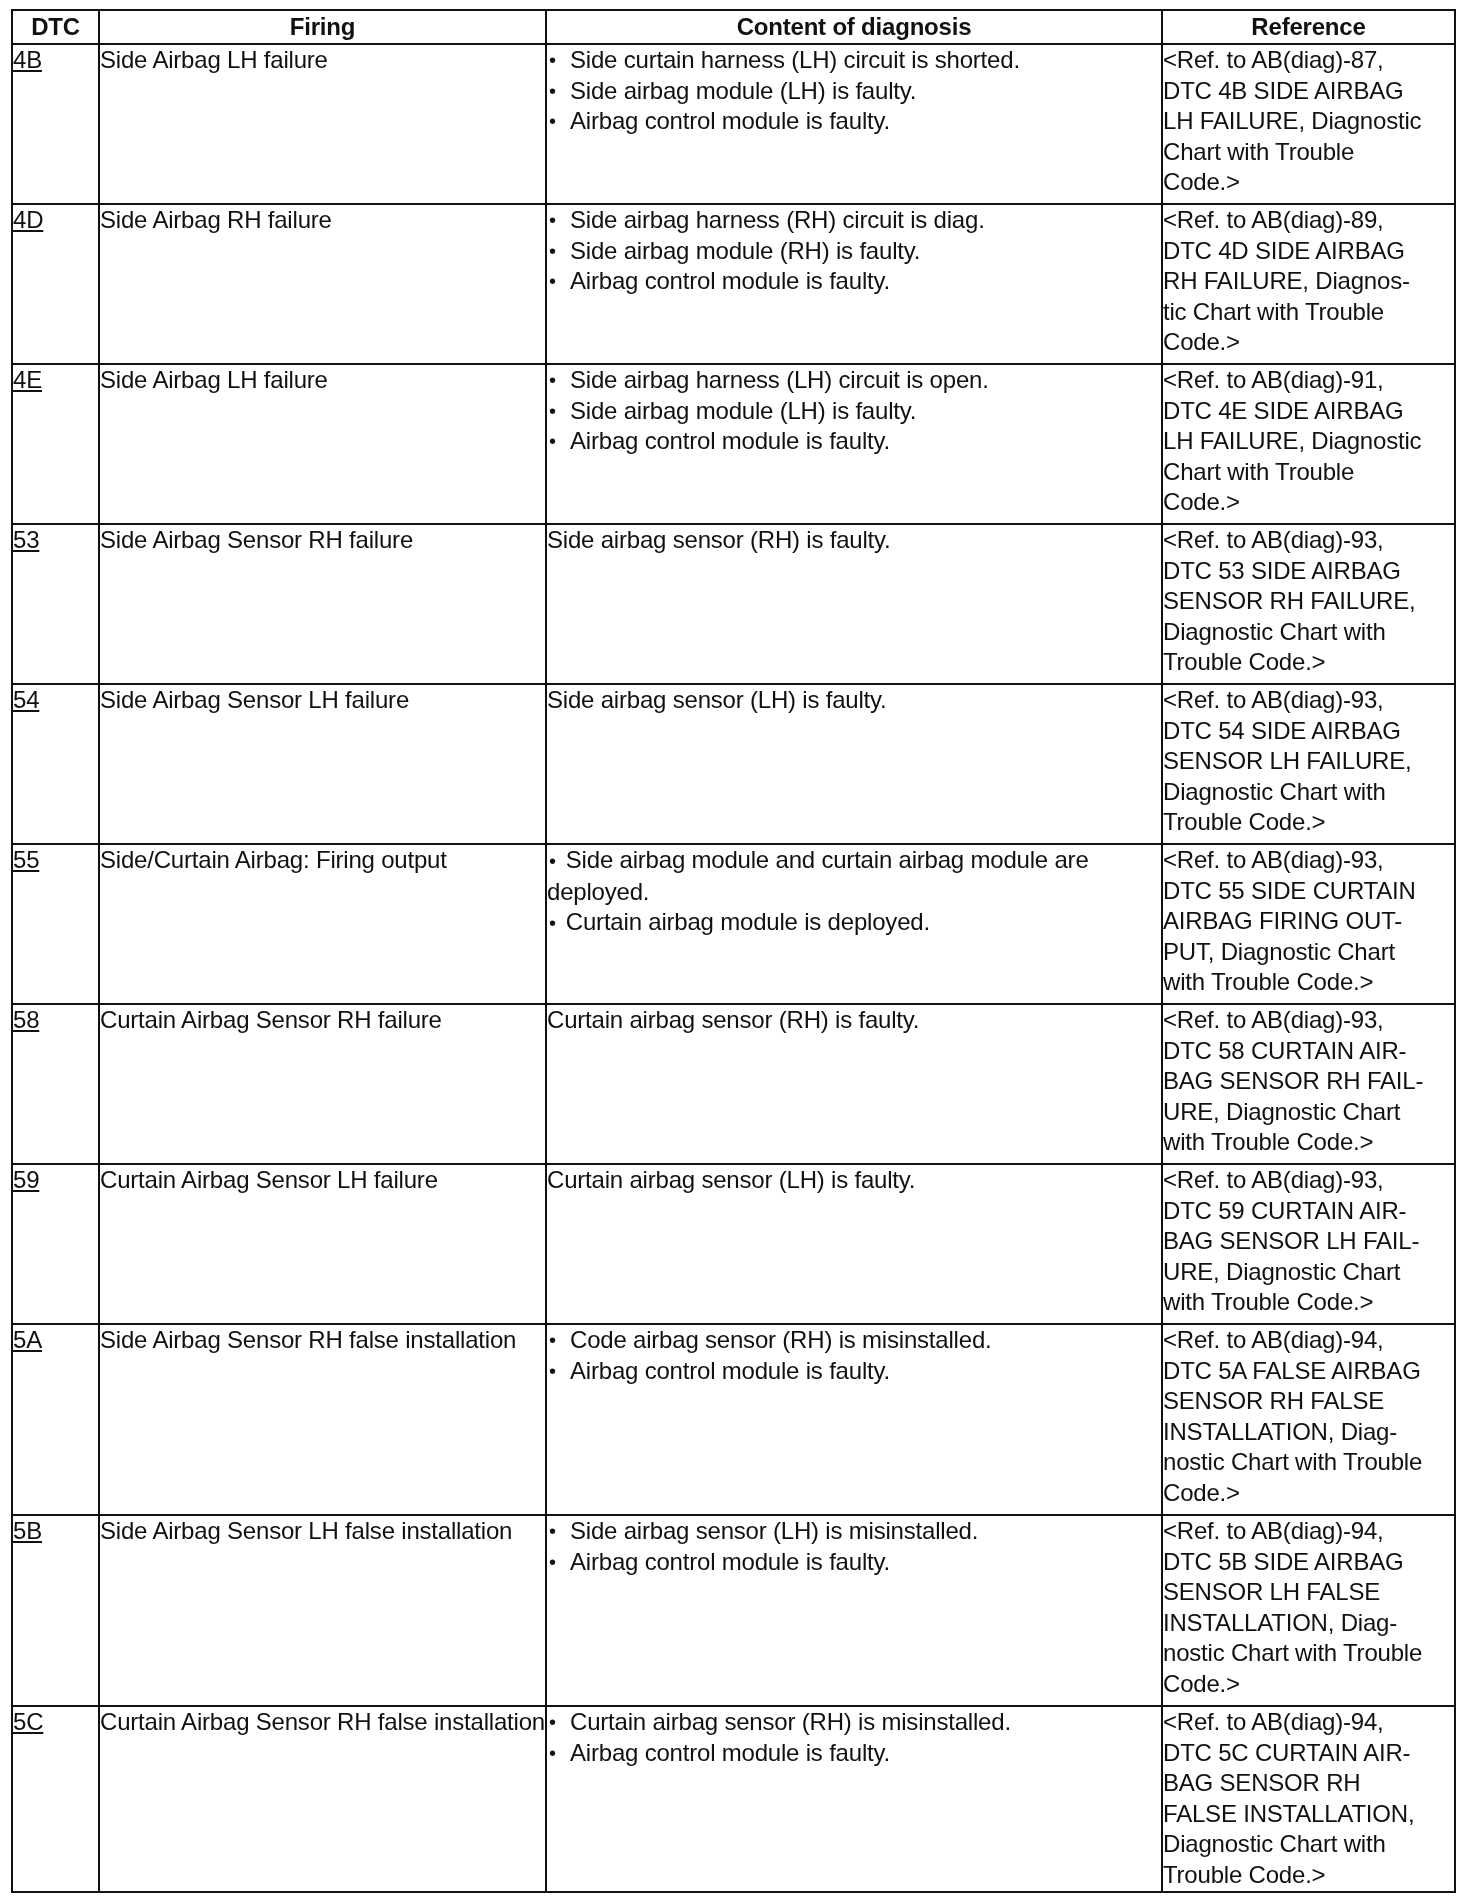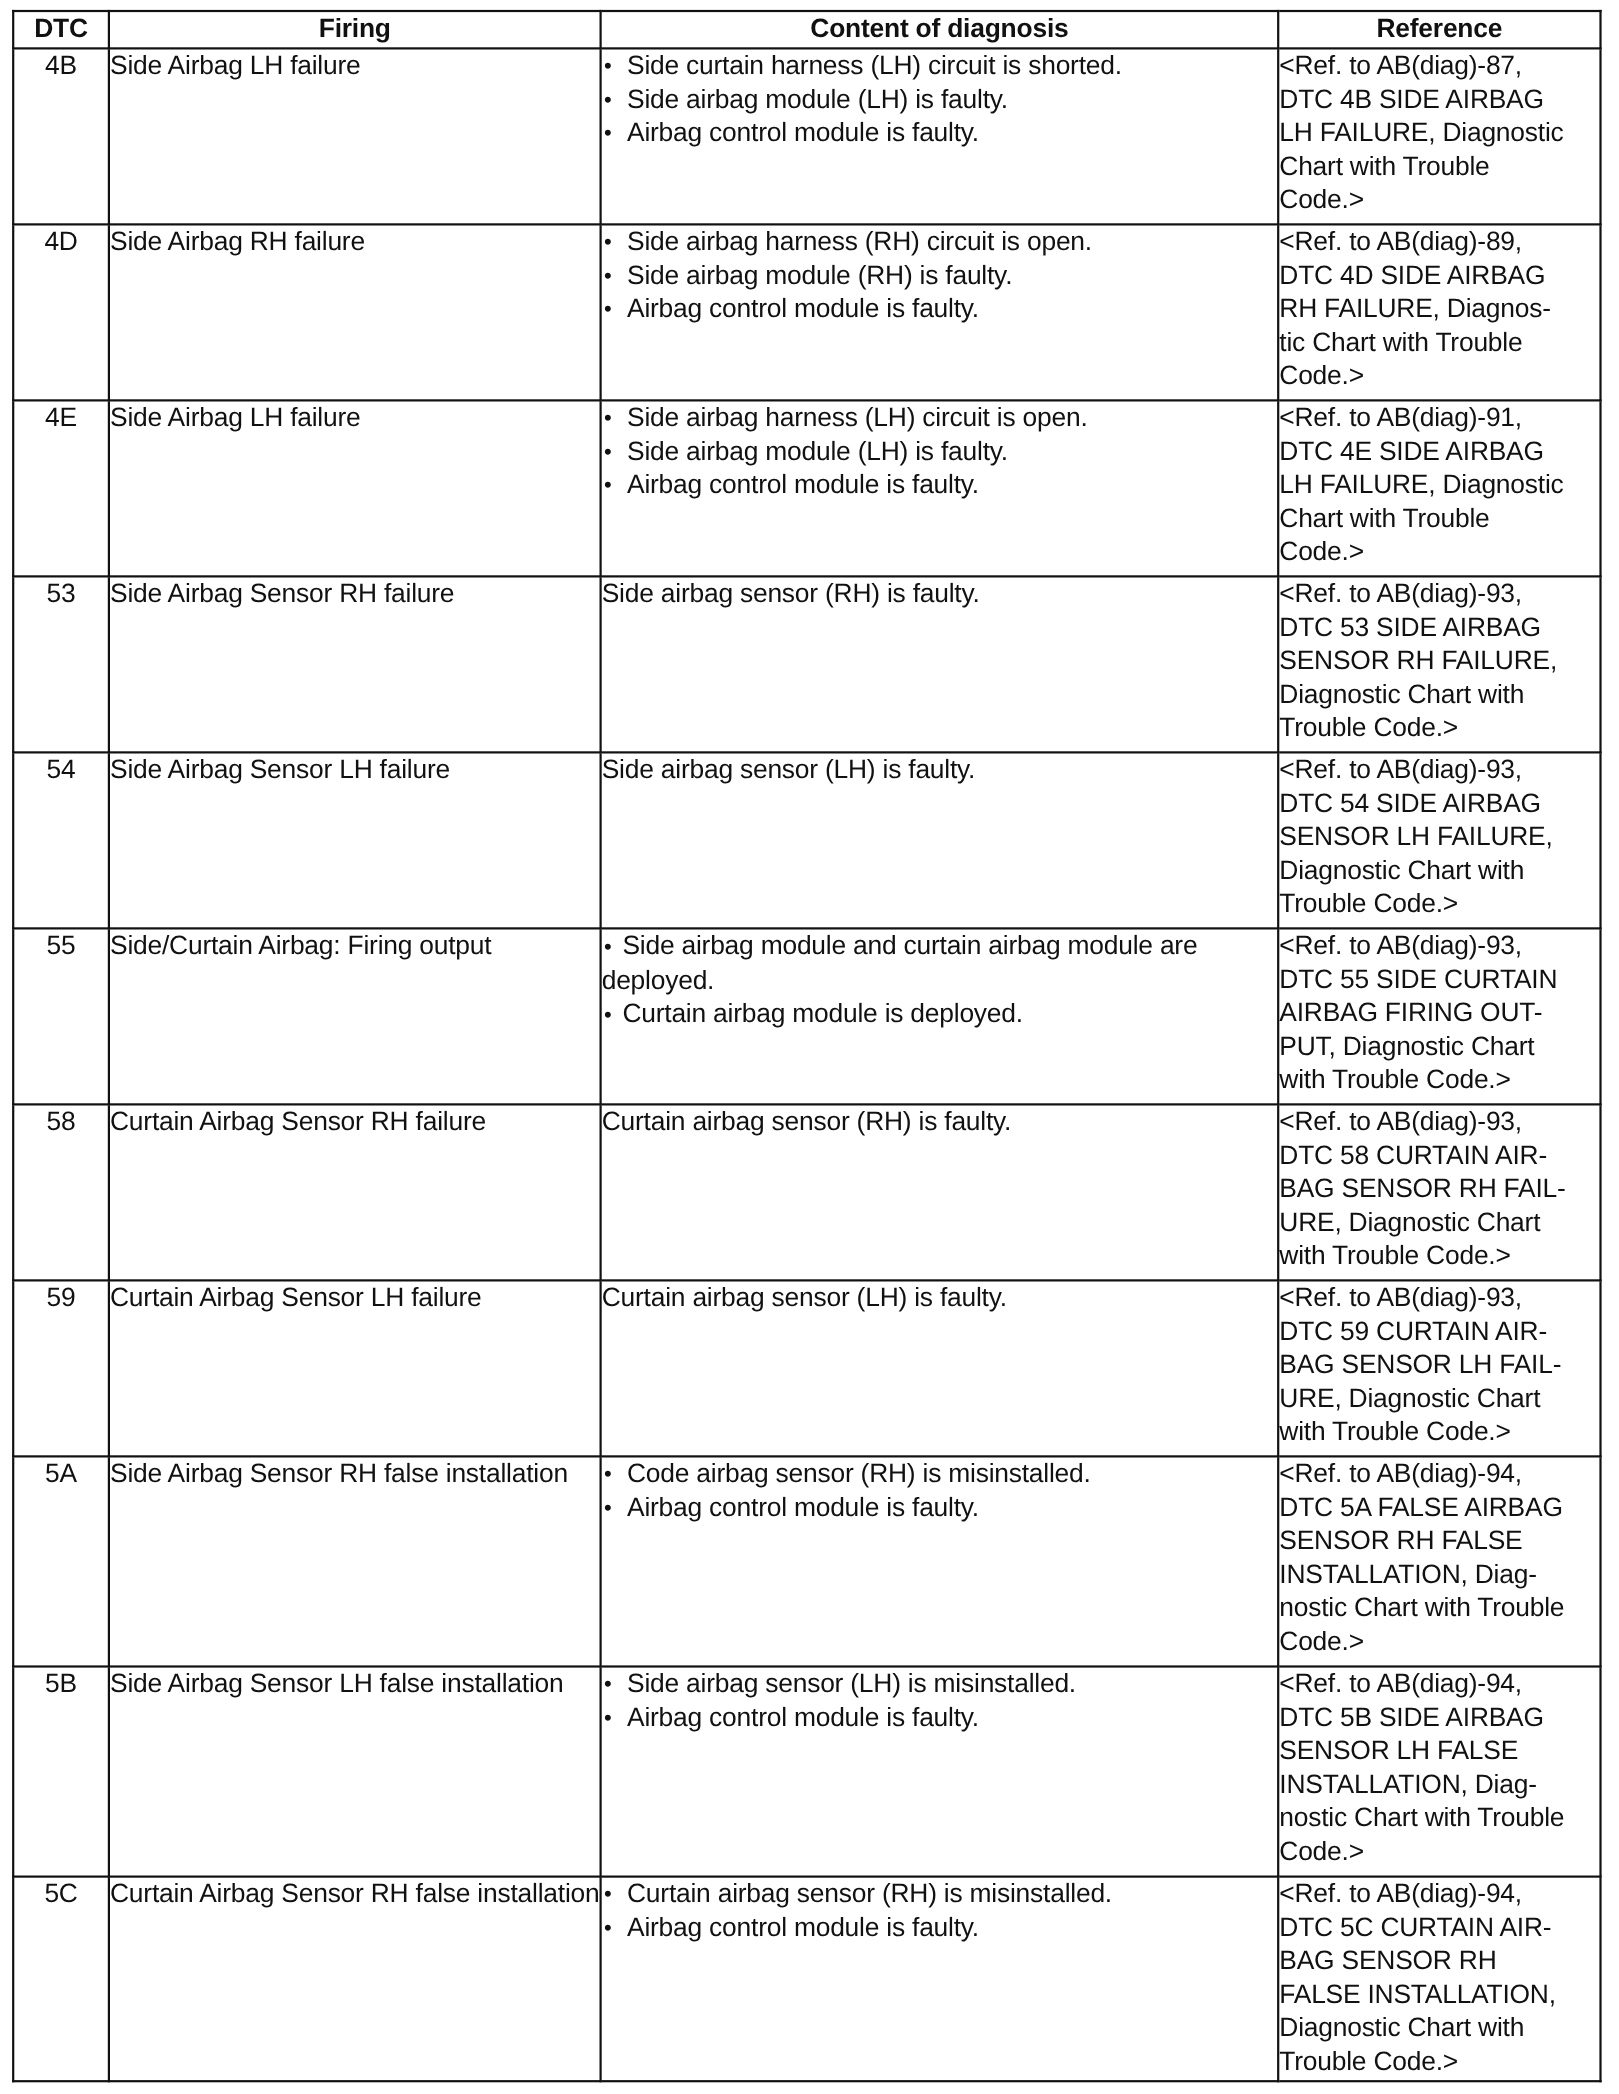--- a/index.html
+++ b/index.html
@@ -40,22 +40,23 @@
   col.c-dtc { width: 87px; }
   col.c-display { width: 447px; }
   col.c-content { width: 616px; }
   col.c-ref { width: 293px; }
 
   tr.row-5 td { height: 158px; }
   tr.row-6 td { height: 189px; }
   tr.row-6b td { height: 178px; }
 
   td.cell-dtc {
-    text-align: center;
+    text-align: left;
     padding-top: 1px;
+    text-decoration: underline;
   }
   td.cell-display {
     text-align: left;
     padding: 1px 20px 0 20px;
   }
   td.cell-content {
     padding: 1px 8px 0 10px;
   }
   td.cell-ref {
     padding: 1px 6px 0 11px;
@@ -118,21 +119,21 @@
           <span class="ref-line">LH FAILURE, Diagnostic</span>
           <span class="ref-line">Chart with Trouble</span>
           <span class="ref-line">Code.&gt;</span>
         </td>
       </tr>
       <tr class="row-5">
         <td class="cell-dtc">4D</td>
         <td class="cell-display">Side Airbag RH failure</td>
         <td class="cell-content">
           <ul class="bullets">
-            <li><span class="bullet">•</span><span>Side airbag harness (RH) circuit is open.</span></li>
+            <li><span class="bullet">•</span><span>Side airbag harness (RH) circuit is diag.</span></li>
             <li><span class="bullet">•</span><span>Side airbag module (RH) is faulty.</span></li>
             <li><span class="bullet">•</span><span>Airbag control module is faulty.</span></li>
           </ul>
         </td>
         <td class="cell-ref">
           <span class="ref-line">&lt;Ref. to AB(diag)-89,</span>
           <span class="ref-line">DTC 4D SIDE AIRBAG</span>
           <span class="ref-line">RH FAILURE, Diagnos-</span>
           <span class="ref-line">tic Chart with Trouble</span>
           <span class="ref-line">Code.&gt;</span>

